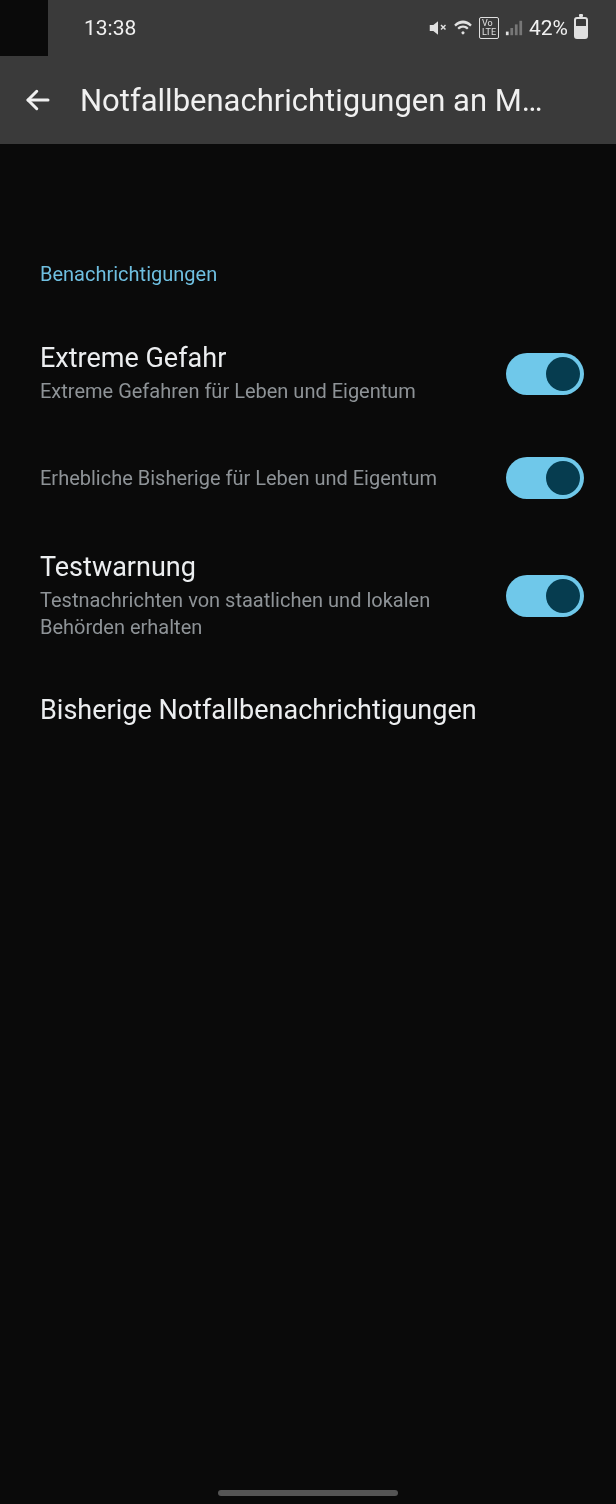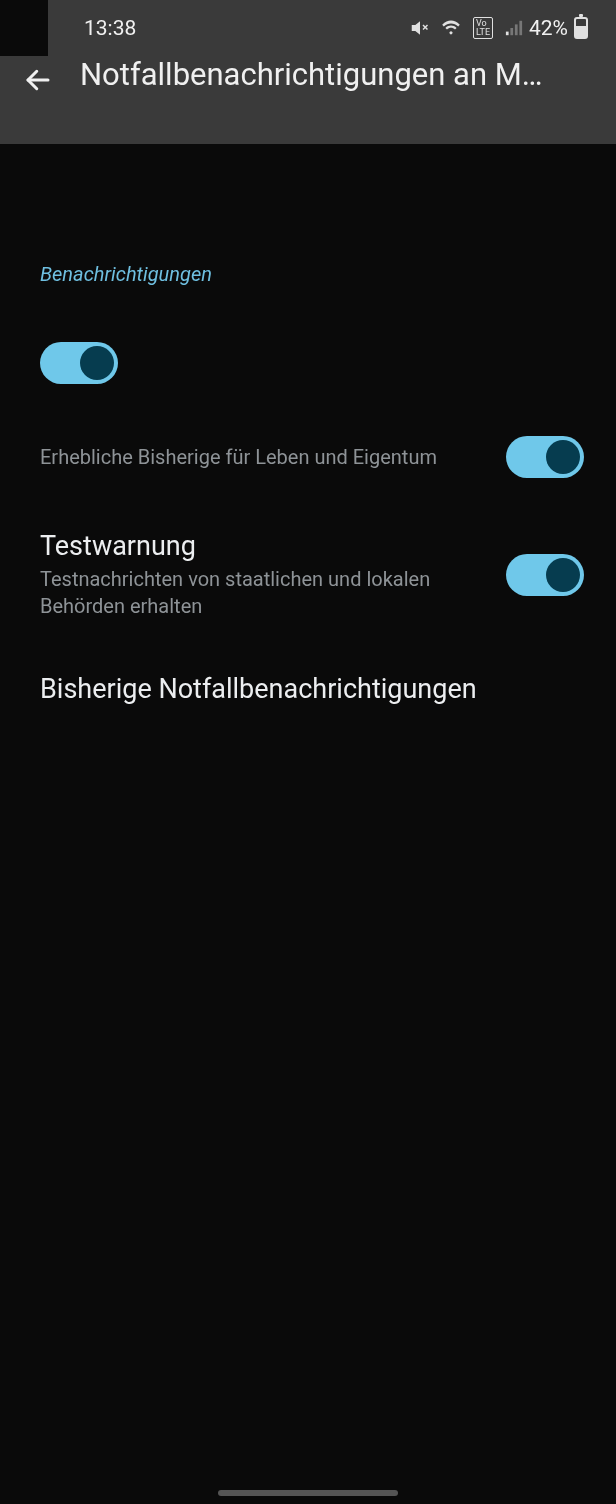--- a/index.html
+++ b/index.html
@@ -18,21 +18,21 @@
     background: #3a3a3a;
     display: flex;
     align-items: center;
     justify-content: space-between;
     padding: 0 28px 0 36px;
     font-size: 21px;
     color: #f0f0f0;
     margin-left: 48px;
   }
   .status-right { display: flex; align-items: center; gap: 6px; }
-  .status-icons { display: flex; align-items: center; gap: 12px; }
+  .status-icons { display: flex; align-items: center; gap: 6px; }
   .ico { display: inline-flex; }
   .battery-box {
     width: 14px; height: 22px;
     border: 2px solid #e0e0e0;
     border-radius: 3px;
     position: relative;
     display: inline-block;
   }
   .battery-box::before {
     content: "";
@@ -47,20 +47,21 @@
     bottom: 0; left: 0; right: 0;
     height: 62%;
     background: #e0e0e0;
   }
 
   
   .appbar {
     height: 88px;
     background: #3a3a3a;
     display: flex;
+    align-items: center;
     padding: 0 14px;
     gap: 18px;
   }
   .back-btn {
     width: 48px; height: 48px;
     display: flex; align-items: center; justify-content: center;
     color: #f0f0f0;
     background: none; border: none;
   }
   .appbar-title {
@@ -112,21 +113,20 @@
     border-radius: 50%;
   }
   .hero-card .toggle { width: 86px; height: 48px; border-radius: 24px; }
   .hero-card .toggle .thumb { width: 40px; height: 40px; right: 4px; top: 4px; }
 
   .section-label {
     color: #6fbfe0;
     font-size: 20px;
     margin: 70px 0 30px 16px;
     font-weight: 400;
-    font-style: italic;
   }
 
   .setting-row {
     display: flex;
     align-items: center;
     justify-content: space-between;
     padding: 26px 8px 26px 16px;
     gap: 24px;
   }
   .setting-text { flex: 1; min-width: 0; }
@@ -198,20 +198,24 @@
   </button>
   <div class="appbar-title">Notfallbenachrichtigungen an M…</div>
 </div>
 
 <div class="content">
 
 
   <div class="section-label">Benachrichtigungen</div>
 
   <div class="setting-row">
+    <div class="setting-text">
+      <div class="setting-title">Extreme Gefahr</div>
+      <div class="setting-sub">Extreme Gefahren für Leben und Eigentum</div>
+    </div>
     <div class="toggle">
         <div class="thumb"></div>
       </div>
   </div>
 
   <div class="setting-row">
     <div class="setting-text">
       <div class="setting-sub">Erhebliche Bisherige für Leben und Eigentum</div>
     </div>
     <div class="toggle">

